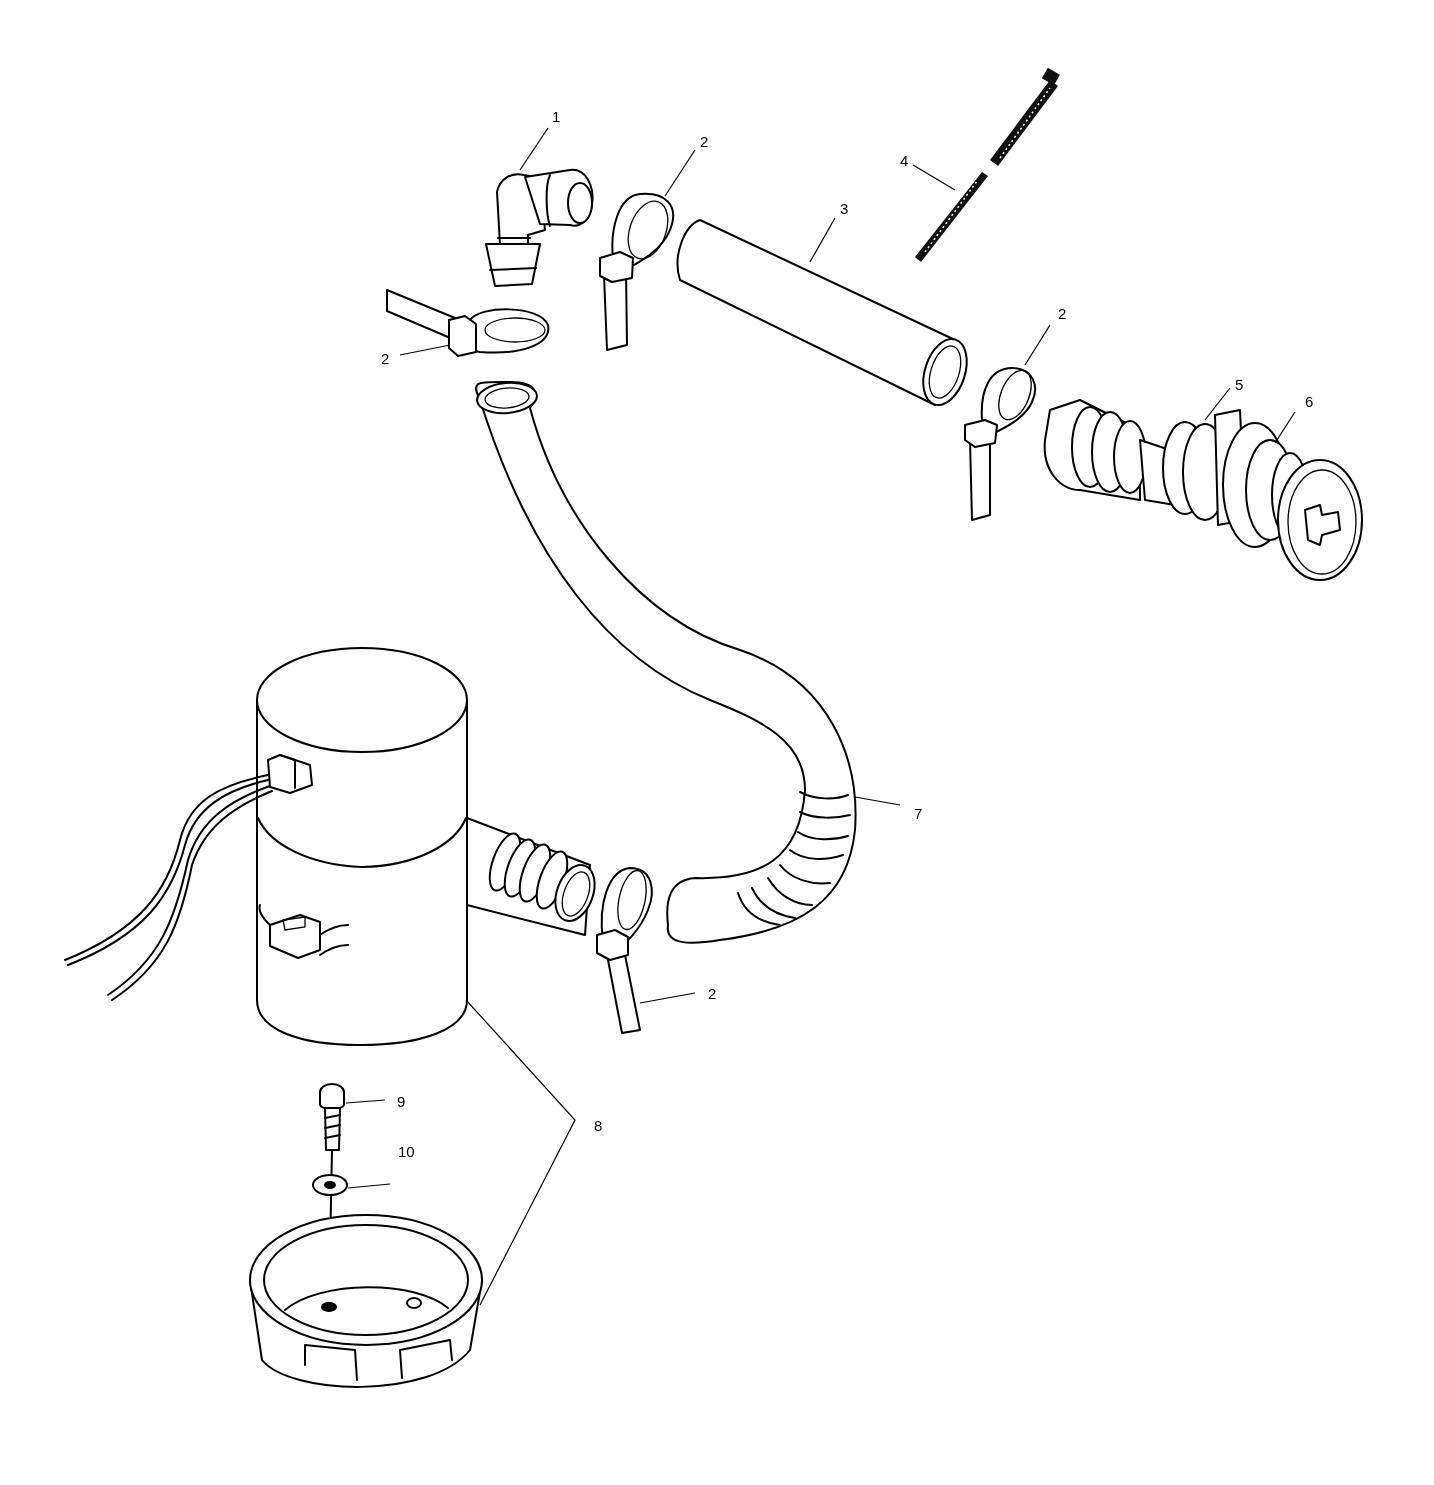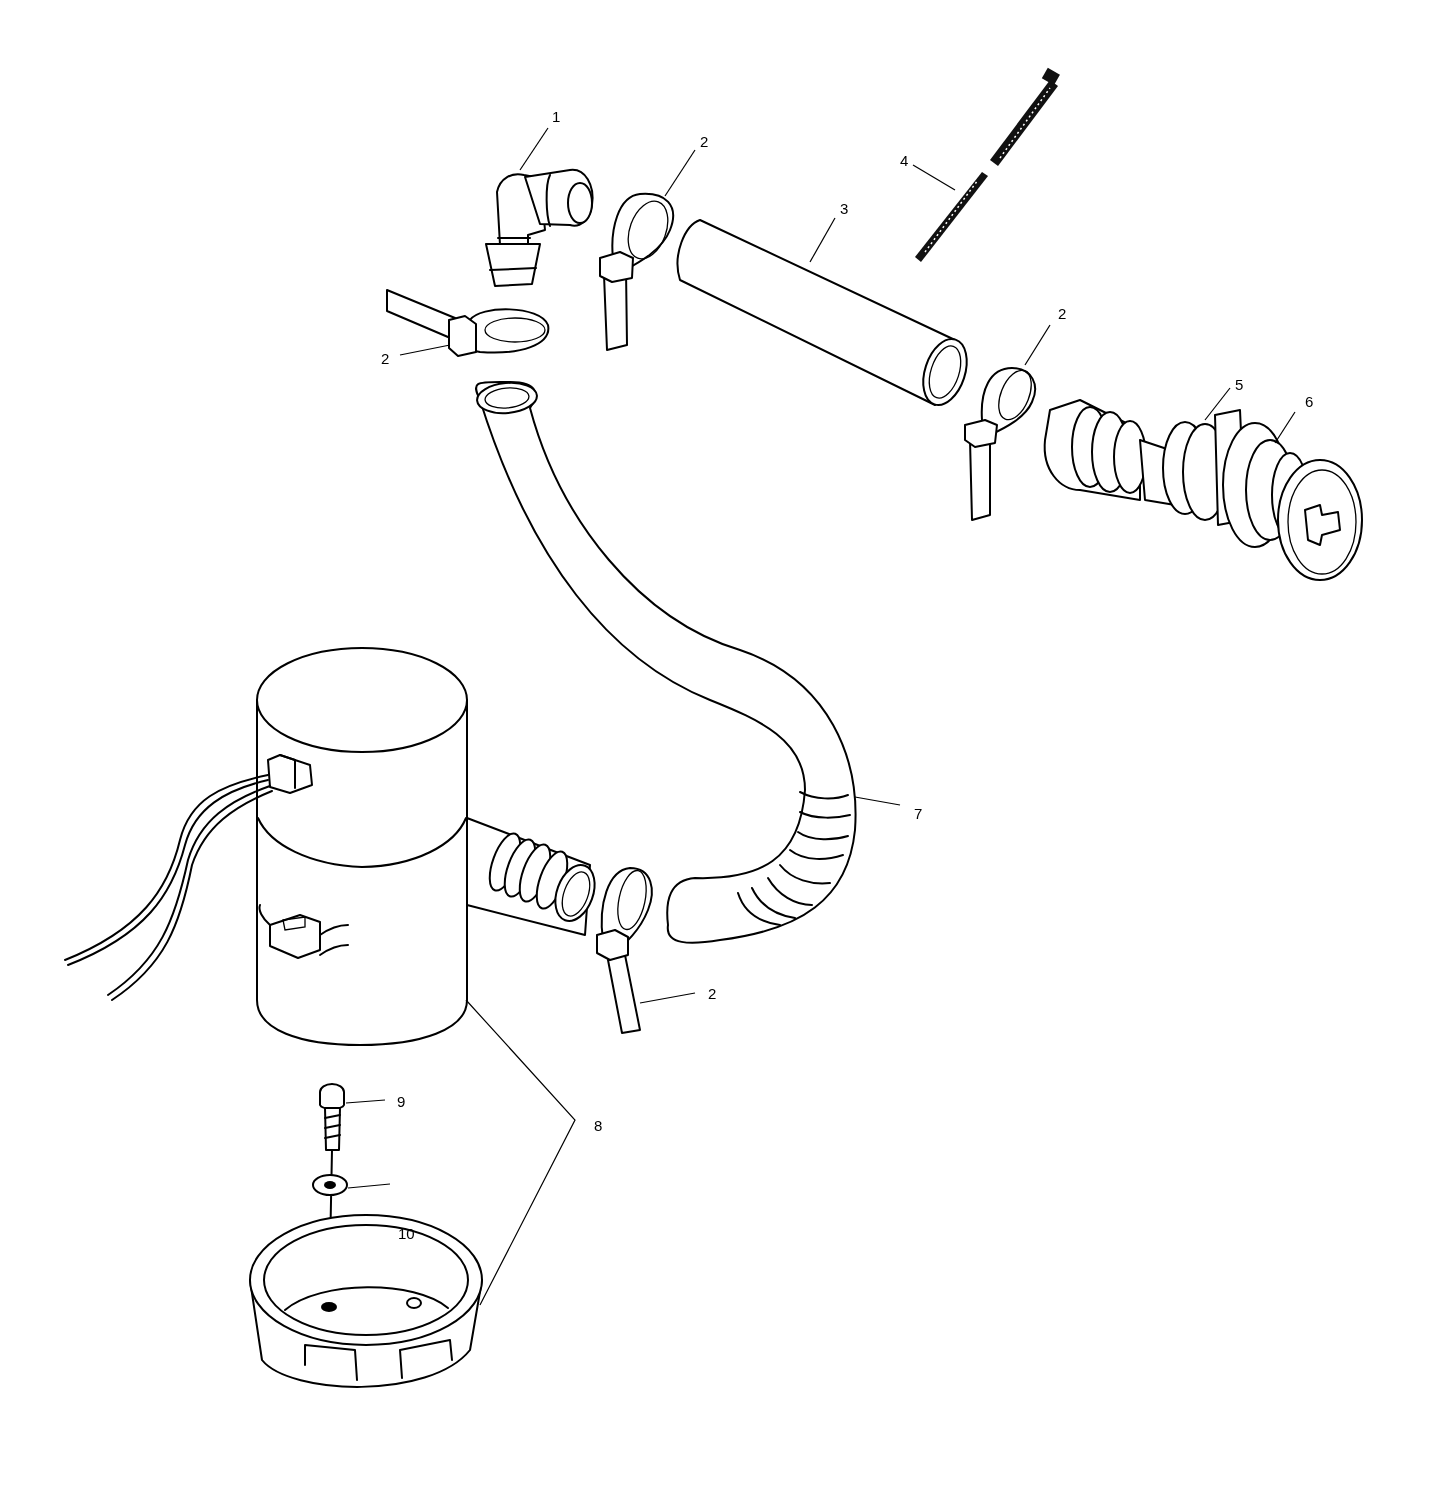--- a/index.html
+++ b/index.html
@@ -175,13 +175,13 @@
 <span class="callout" style="left:700px;top:134px;">2</span>
 <span class="callout" style="left:1058px;top:306px;">2</span>
 <span class="callout" style="left:708px;top:986px;">2</span>
 <span class="callout" style="left:840px;top:201px;">3</span>
 <span class="callout" style="left:900px;top:153px;">4</span>
 <span class="callout" style="left:1235px;top:377px;">5</span>
 <span class="callout" style="left:1305px;top:394px;">6</span>
 <span class="callout" style="left:914px;top:806px;">7</span>
 <span class="callout" style="left:594px;top:1118px;">8</span>
 <span class="callout" style="left:397px;top:1094px;">9</span>
-<span class="callout" style="left:398px;top:1226px;">10</span>
+<span class="callout" style="left:398px;top:1144px;">10</span>
 
 </body></html>

